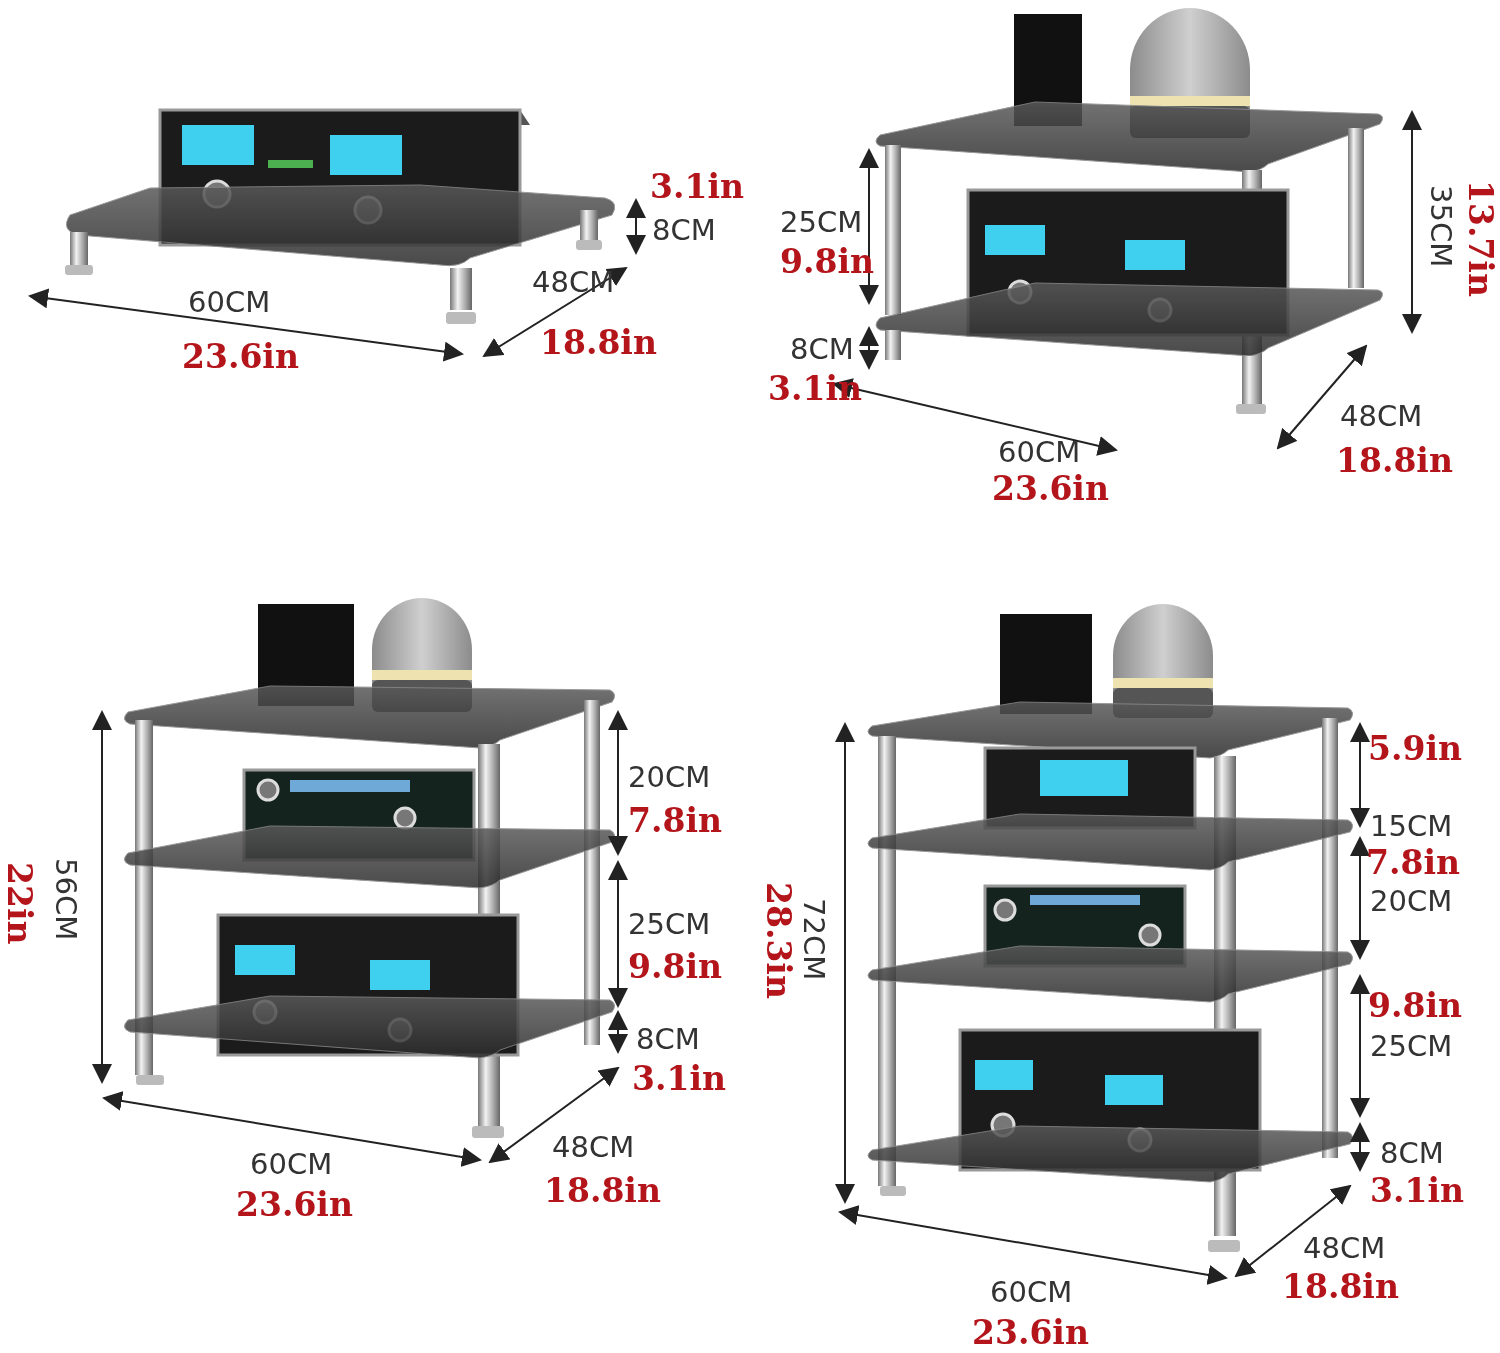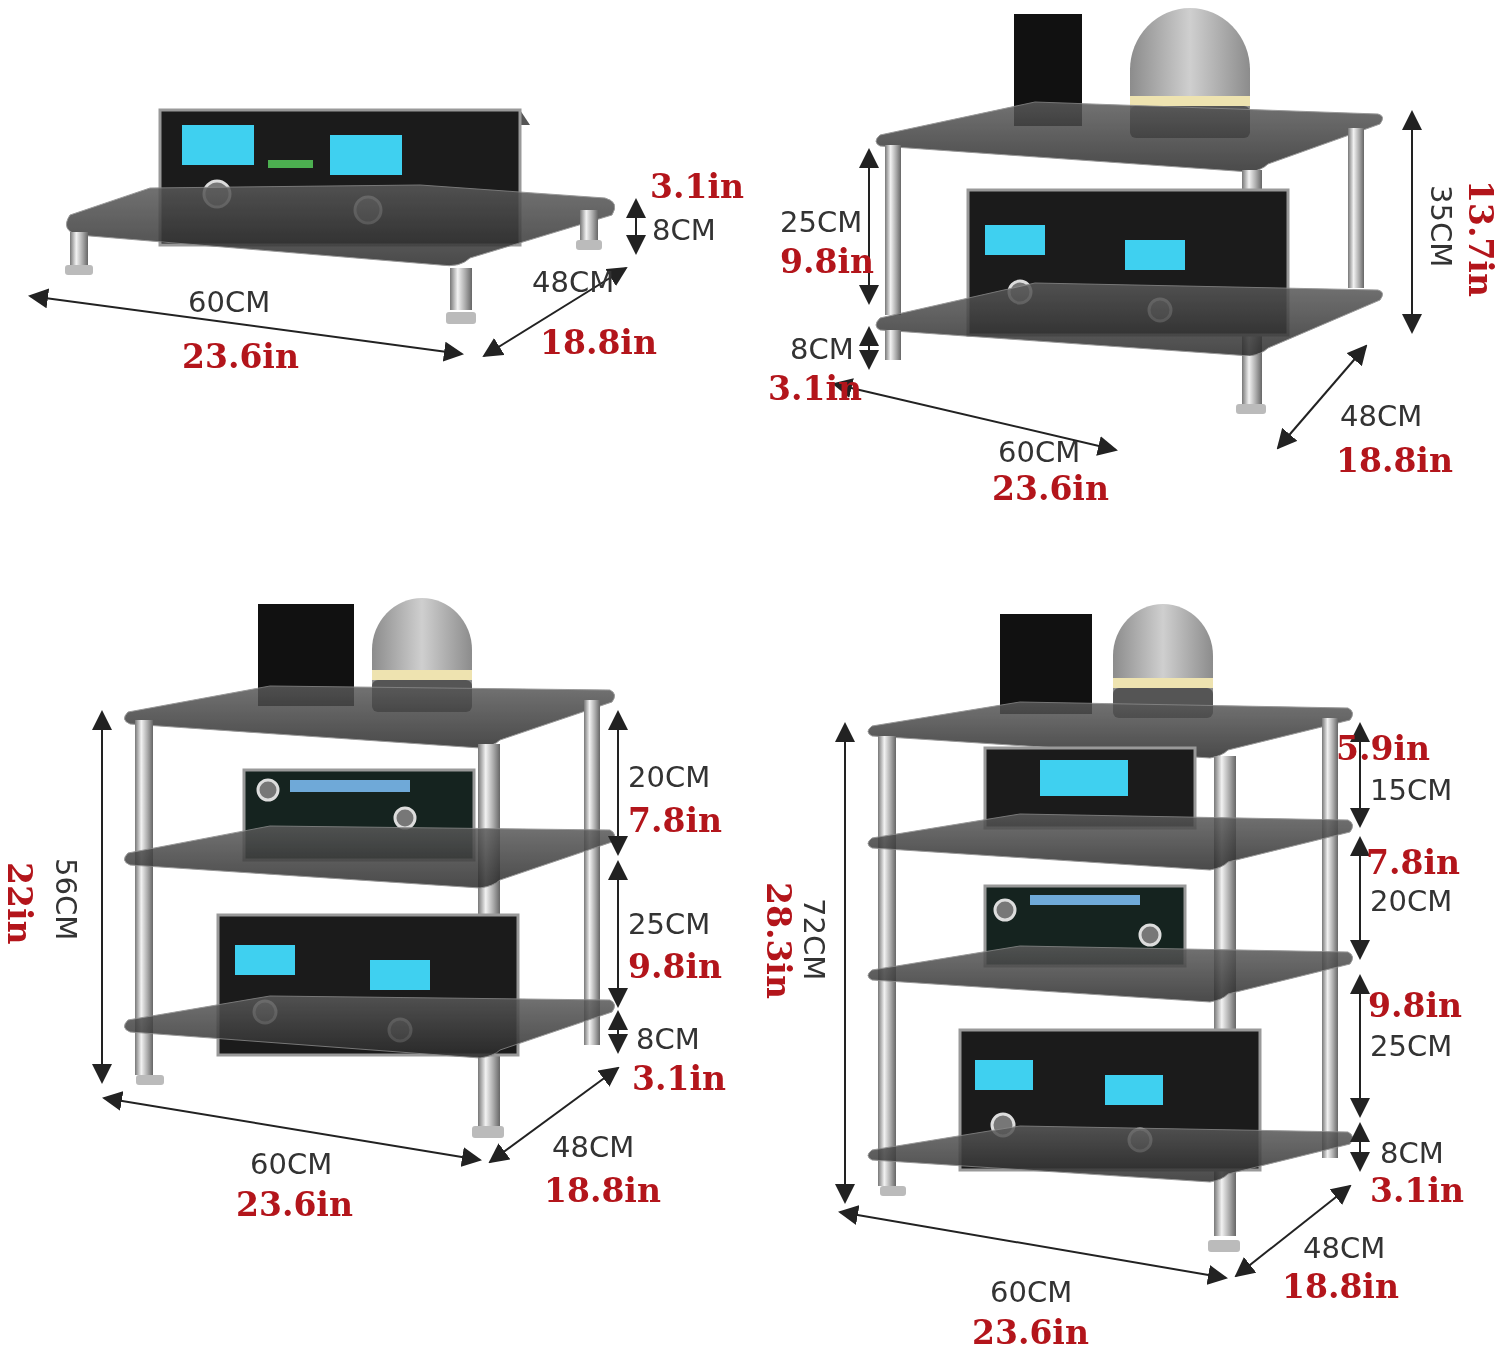--- a/index.html
+++ b/index.html
@@ -177,22 +177,22 @@
 <div class="lbl in" style="left:628px;top:950px;">9.8in</div>
 <div class="lbl cm" style="left:636px;top:1025px;">8CM</div>
 <div class="lbl in" style="left:632px;top:1062px;">3.1in</div>
 <div class="lbl cm" style="left:250px;top:1150px;">60CM</div>
 <div class="lbl in" style="left:236px;top:1188px;">23.6in</div>
 <div class="lbl cm" style="left:552px;top:1133px;">48CM</div>
 <div class="lbl in" style="left:544px;top:1174px;">18.8in</div>
 
 <div class="lbl cm rot" style="left:828px;top:898px;">72CM</div>
 <div class="lbl in rot" style="left:795px;top:882px;">28.3in</div>
-<div class="lbl in" style="left:1336px;top:732px;">5.9in</div>
-<div class="lbl cm" style="left:1370px;top:776px;">15CM</div>
+<div class="lbl in" style="left:1368px;top:732px;">5.9in</div>
+<div class="lbl cm" style="left:1370px;top:812px;">15CM</div>
 <div class="lbl in" style="left:1366px;top:846px;">7.8in</div>
 <div class="lbl cm" style="left:1370px;top:887px;">20CM</div>
 <div class="lbl in" style="left:1368px;top:989px;">9.8in</div>
 <div class="lbl cm" style="left:1370px;top:1032px;">25CM</div>
 <div class="lbl cm" style="left:1380px;top:1139px;">8CM</div>
 <div class="lbl in" style="left:1370px;top:1174px;">3.1in</div>
 <div class="lbl cm" style="left:990px;top:1278px;">60CM</div>
 <div class="lbl in" style="left:972px;top:1316px;">23.6in</div>
 <div class="lbl cm" style="left:1303px;top:1234px;">48CM</div>
 <div class="lbl in" style="left:1282px;top:1270px;">18.8in</div>

